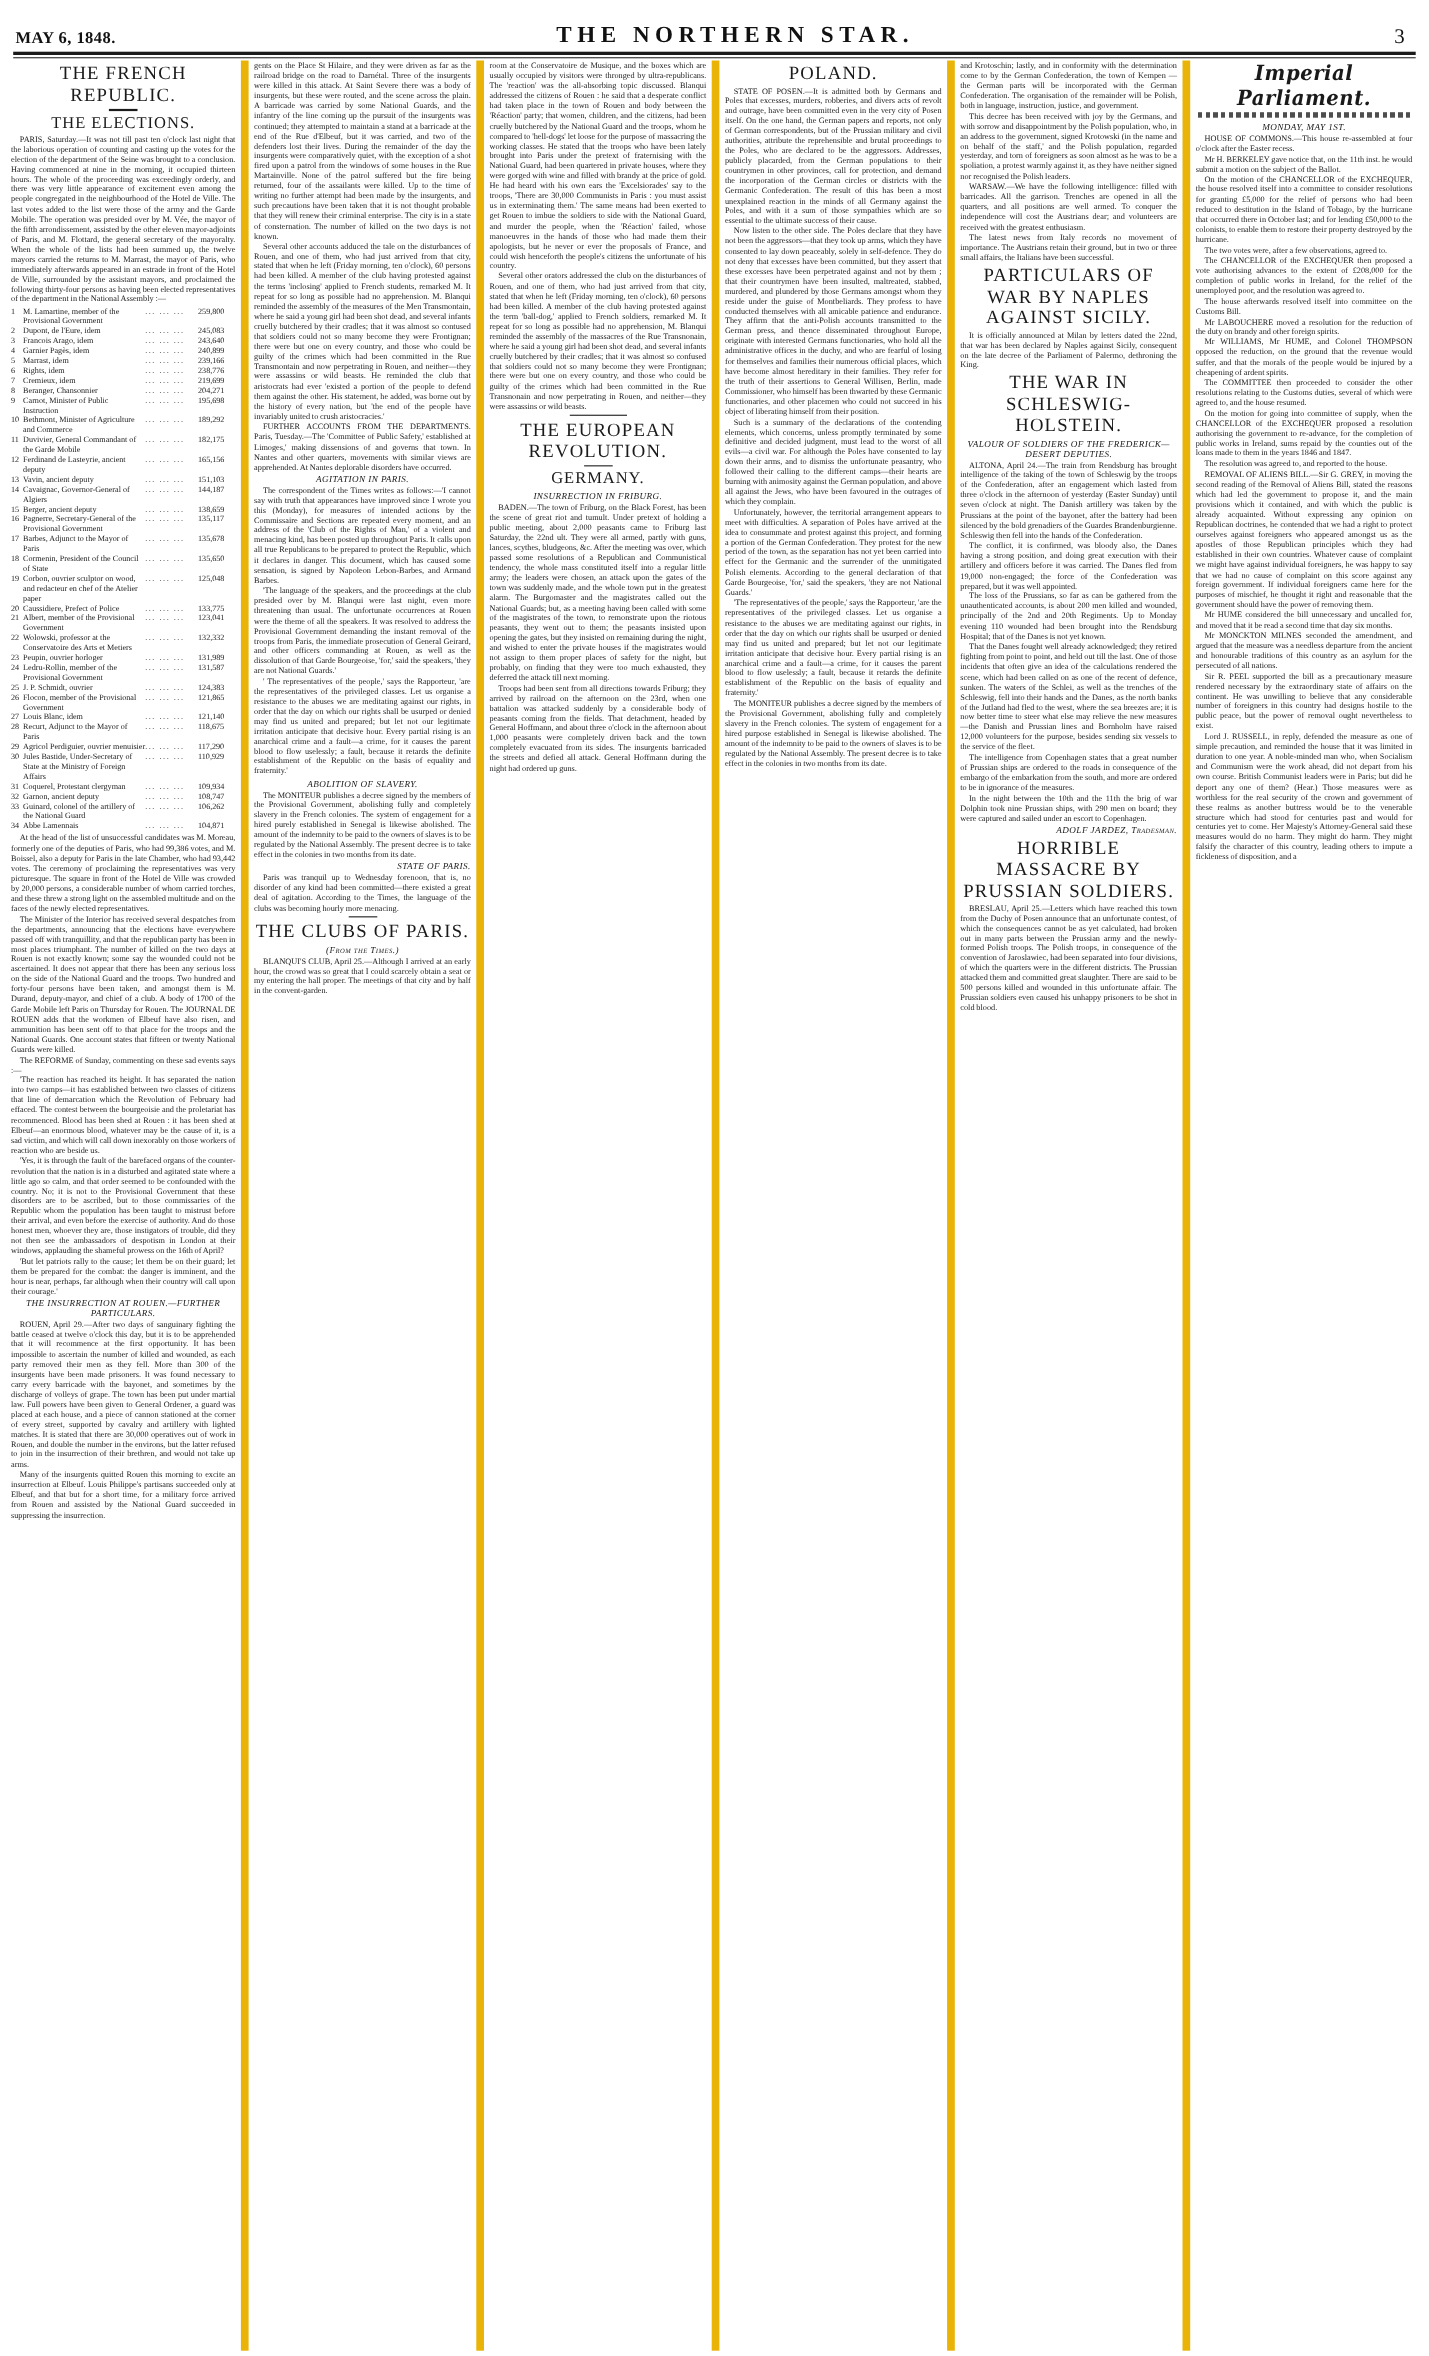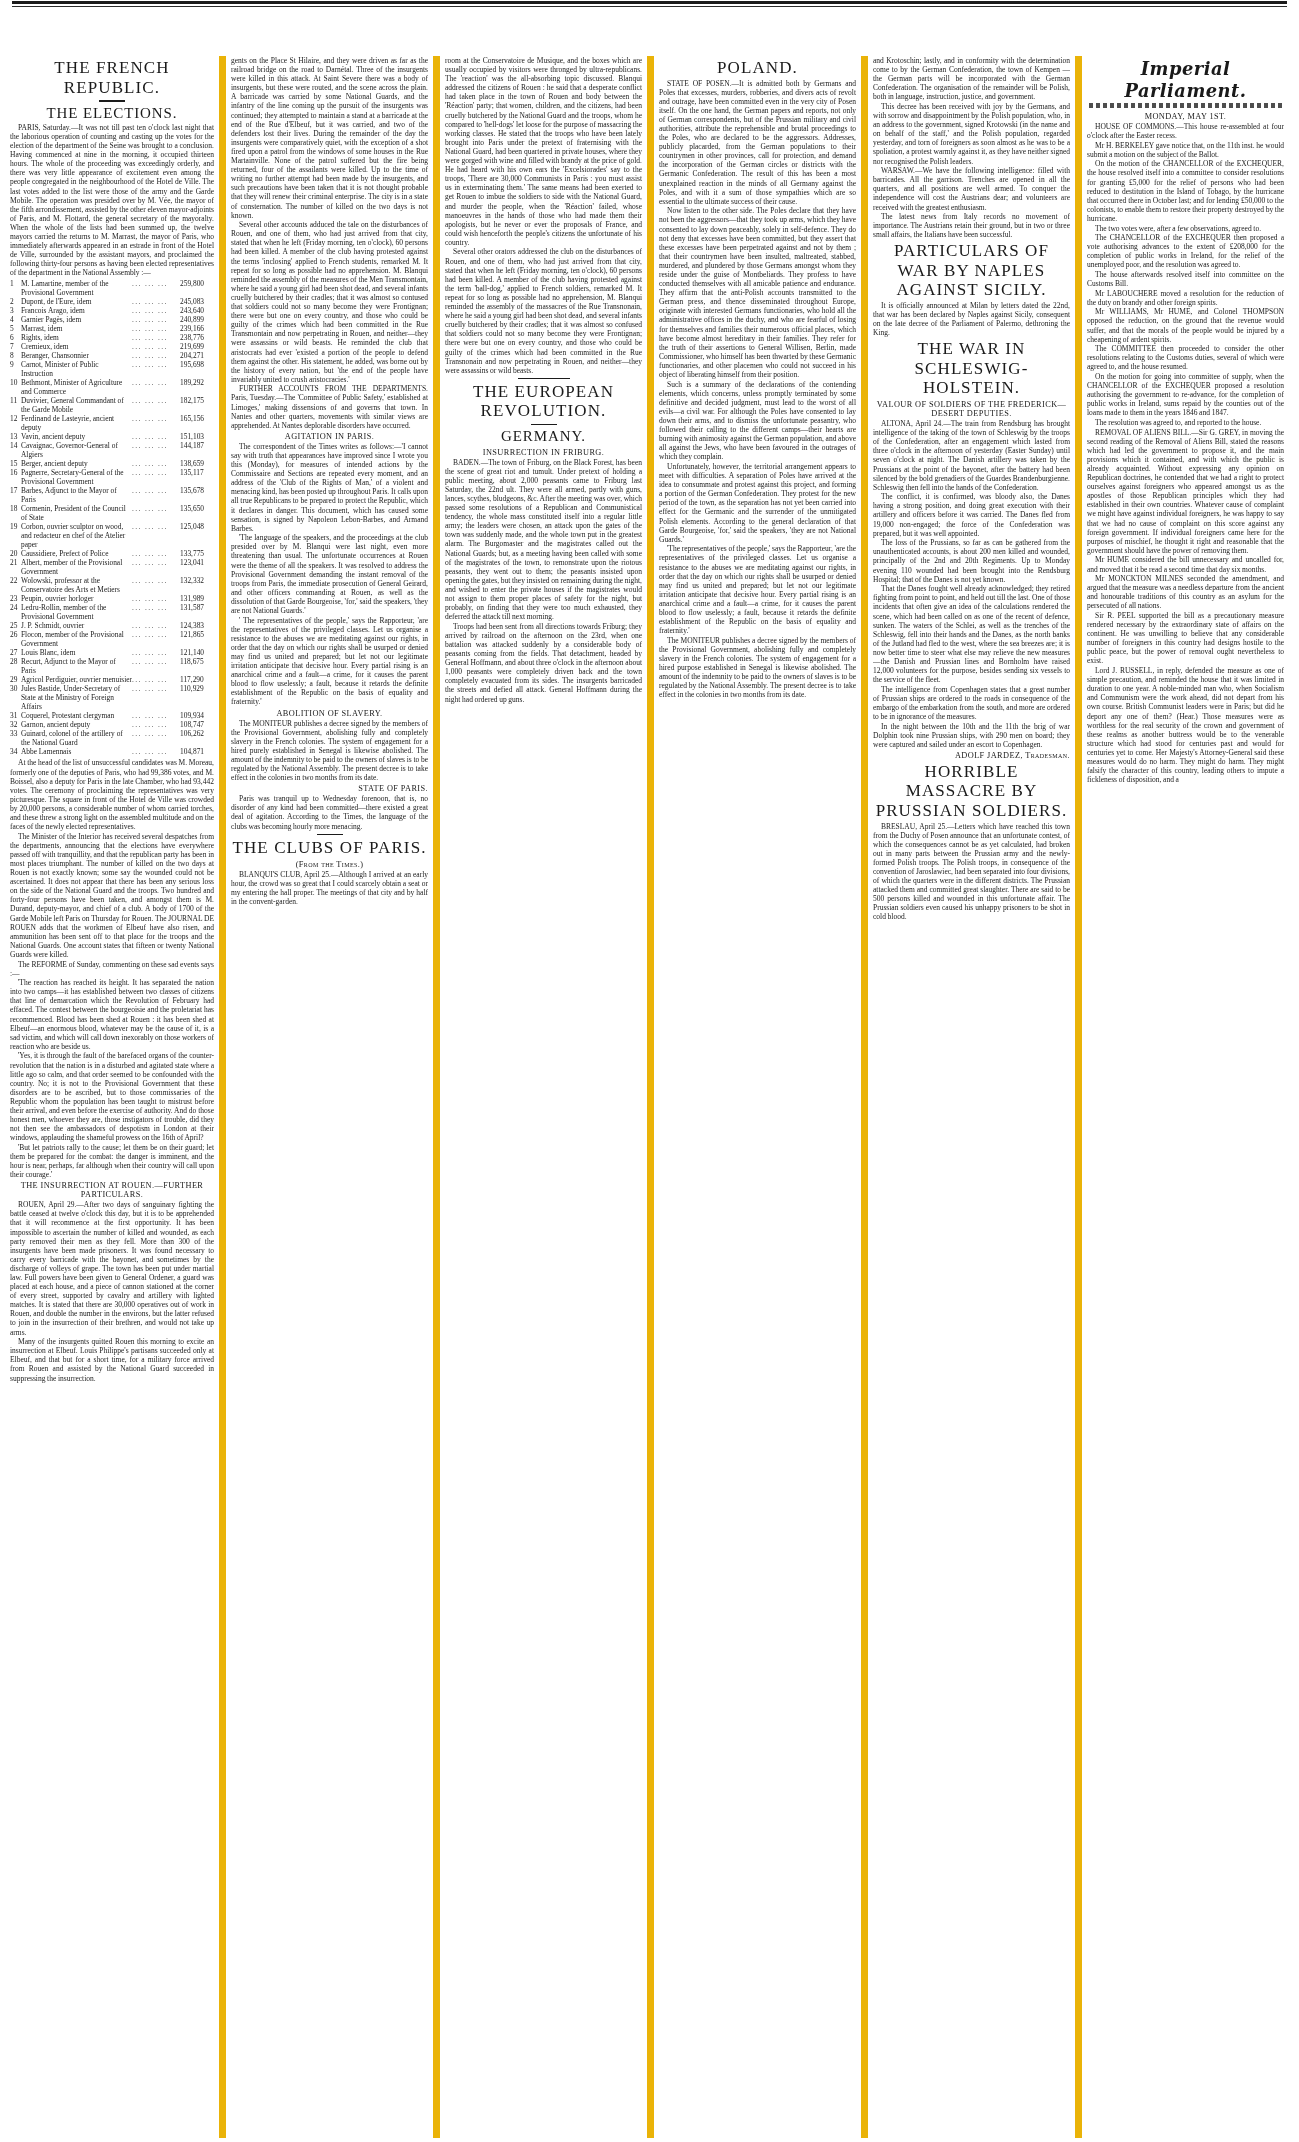--- a/index.html
+++ b/index.html
@@ -103,20 +103,21 @@
     margin: 1px 0 1px 0;
     line-height: 1.15;
   }
   h3.minor {
     font-size: 8.3px;
     font-variant: small-caps;
     font-weight: normal;
     letter-spacing: 0.4px;
     text-align: center;
     margin: 2px 0 1px 0;
+    font-style: italic;
   }
   h3.minor.right {
     text-align: right;
   }
   .gothic {
     font-family: "DejaVu Serif", serif;
     font-size: 19px;
     font-weight: bold;
     font-style: italic;
     text-align: center;
@@ -174,20 +175,25 @@
     color: #333;
     white-space: nowrap;
     overflow: hidden;
   }
   td.vt { width: 34px; text-align: left; white-space: nowrap; }
 </style>
 </head>
 <body>
 
 <div class="masthead">
+  <div class="masthead-row">
+    <div class="mh-date">MAY 6, 1848.</div>
+    <div class="mh-title">THE NORTHERN STAR.</div>
+    <div class="mh-page">3</div>
+  </div>
   <div class="rule-thick"></div>
   <div class="rule-thin"></div>
 </div>
 
 <div class="sheet">
 
   <div class="col">
     <h1 class="sec">THE FRENCH REPUBLIC.</h1>
     <div class="dash"></div>
     <h2 class="sub">THE ELECTIONS.</h2>

